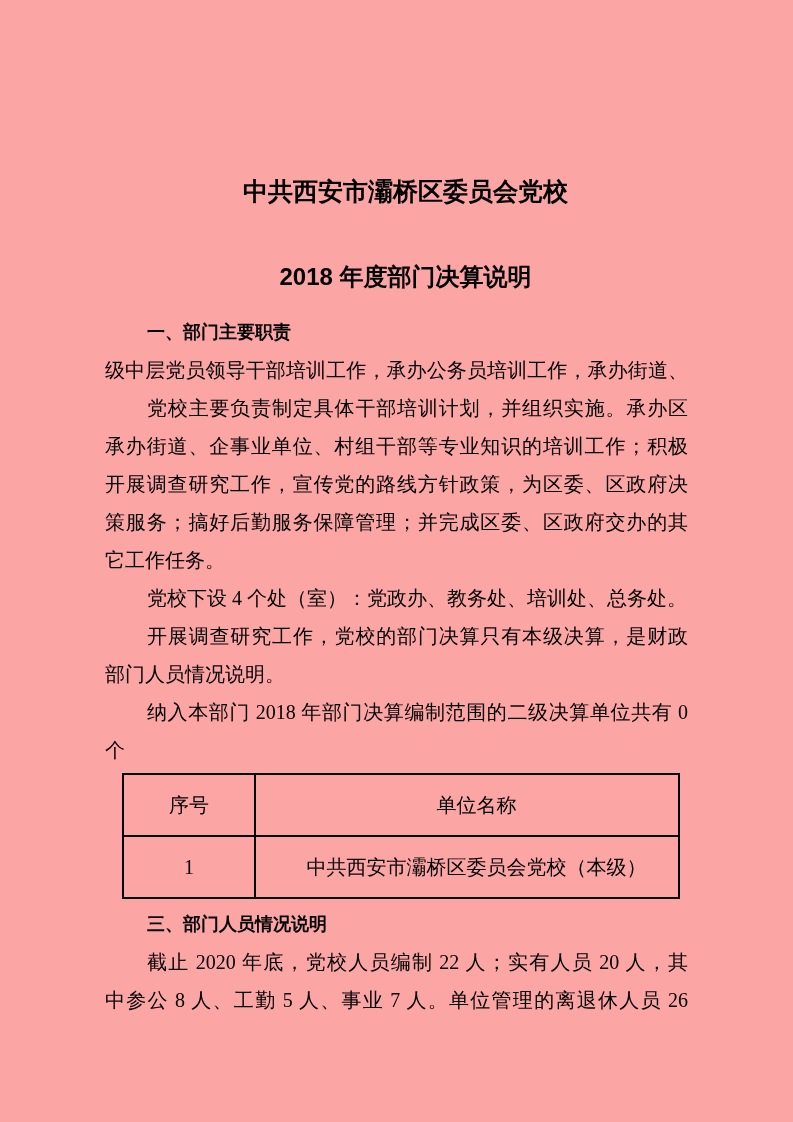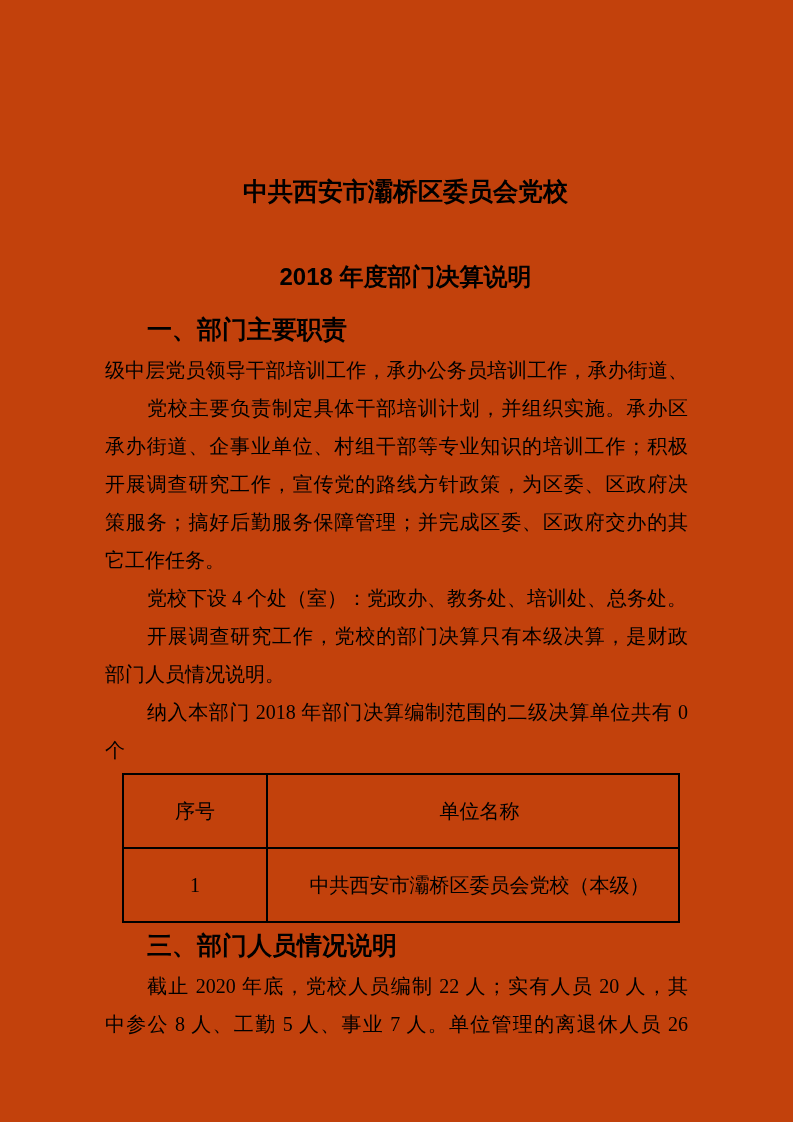--- a/index.html
+++ b/index.html
@@ -11,21 +11,21 @@
     height: 1122px;
     background: #ffffff;
     overflow: hidden;
   }
   .page {
     position: relative;
     width: 793px;
     height: 1122px;
     box-sizing: border-box;
     padding: 174px 105px 0 105px;
-    background: #c2410c;
+    background: #fca5a5;
     color: #000000;
     font-family: "Liberation Serif", "DejaVu Serif", serif;
     font-size: 20px;
   }
   .doc-title {
     height: 34px;
     line-height: 34px;
     text-align: center;
     padding-left: 18px;
     font-family: "Liberation Sans", "DejaVu Sans", sans-serif;
@@ -41,23 +41,23 @@
     padding-left: 18px;
     font-family: "Liberation Sans", "DejaVu Sans", sans-serif;
     font-weight: bold;
     font-size: 24px;
     white-space: nowrap;
   }
   .heading {
     height: 38px;
     line-height: 38px;
     padding-left: 42px;
-    font-family: Liberation Mono, monospace;
+    font-family: Liberation Serif, serif;
     font-weight: bold;
-    font-size: 25px;
+    font-size: 18px;
     overflow: hidden;
   }
   .heading.first { margin-top: 19px; }
   .heading.after-table { margin-top: 6px; }
   .line {
     height: 38px;
     line-height: 38px;
     overflow: hidden;
   }
   .line.indent { text-indent: 42px; }
@@ -67,21 +67,21 @@
   }
   .unit-table {
     margin: 4px 0 0 17px;
     width: 558px;
     border-collapse: collapse;
     table-layout: fixed;
   }
   .unit-table td {
     border: 2px solid #000000;
     height: 38px;
-    padding: 17px;
+    padding: 11px;
     font-size: 20px;
     overflow: hidden;
   }
   .unit-table .col-index {
     width: 108px;
     text-align: center;
   }
   .unit-table .col-name {
     text-align: center;
     padding-left: 30px;

